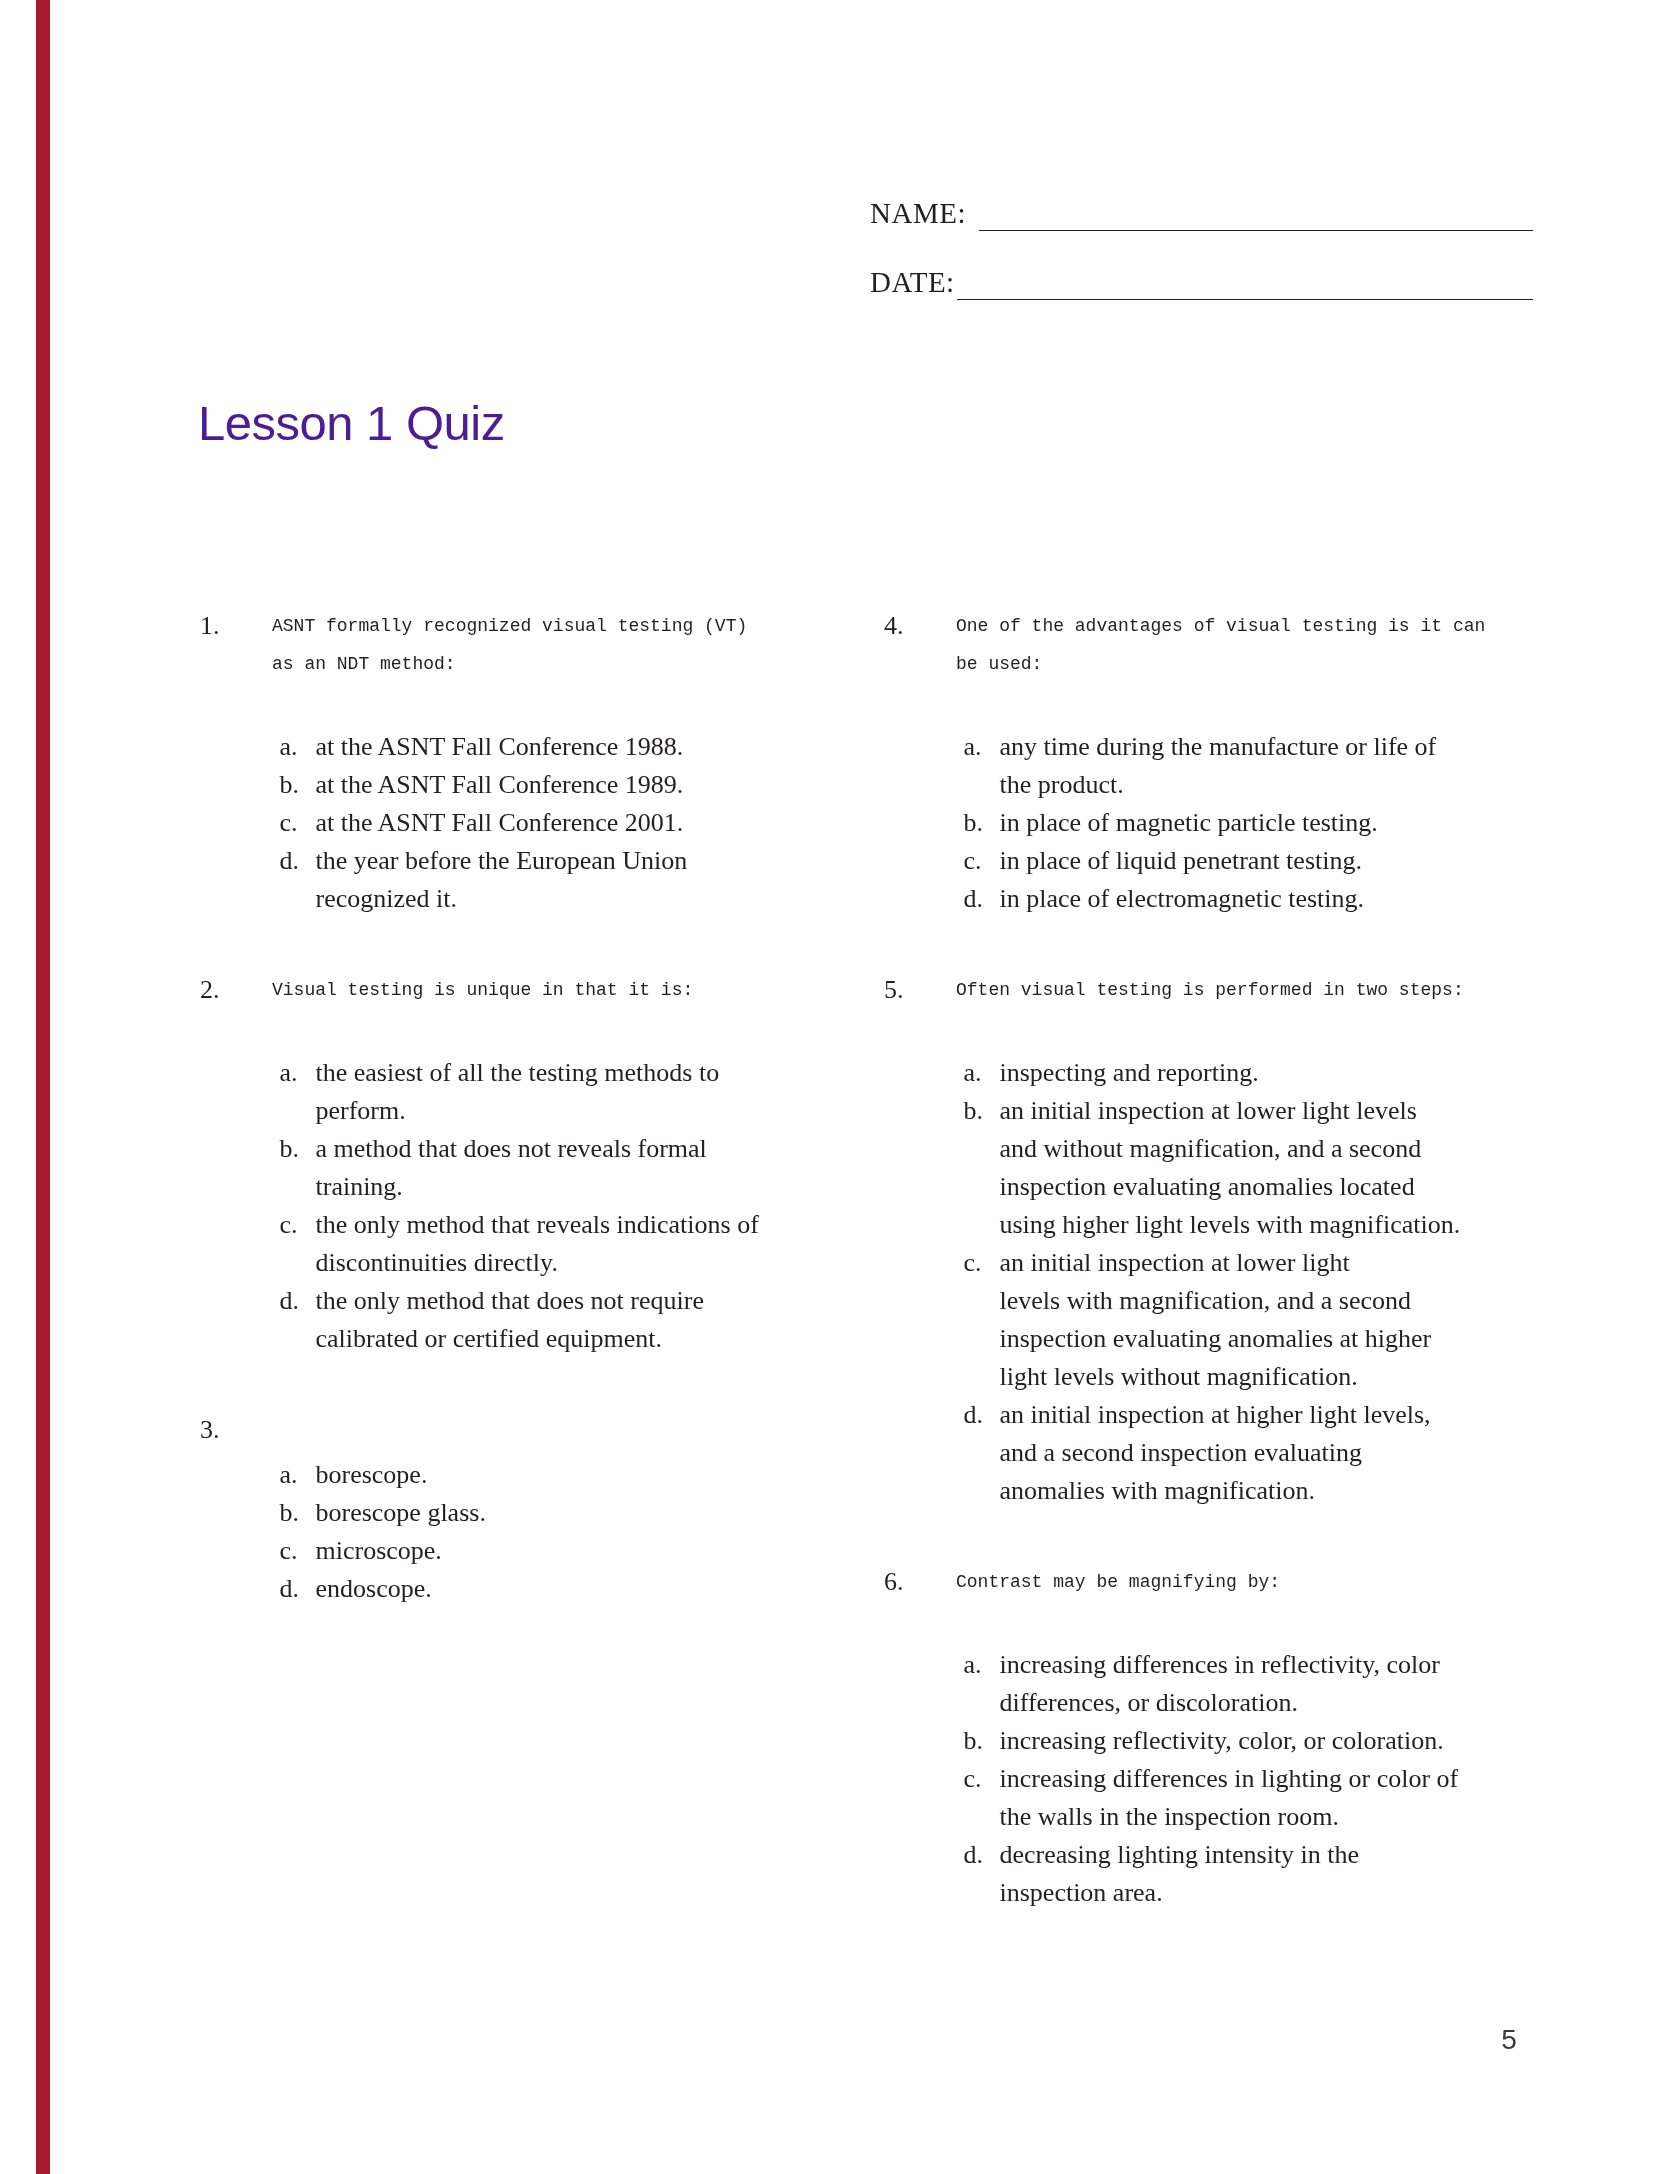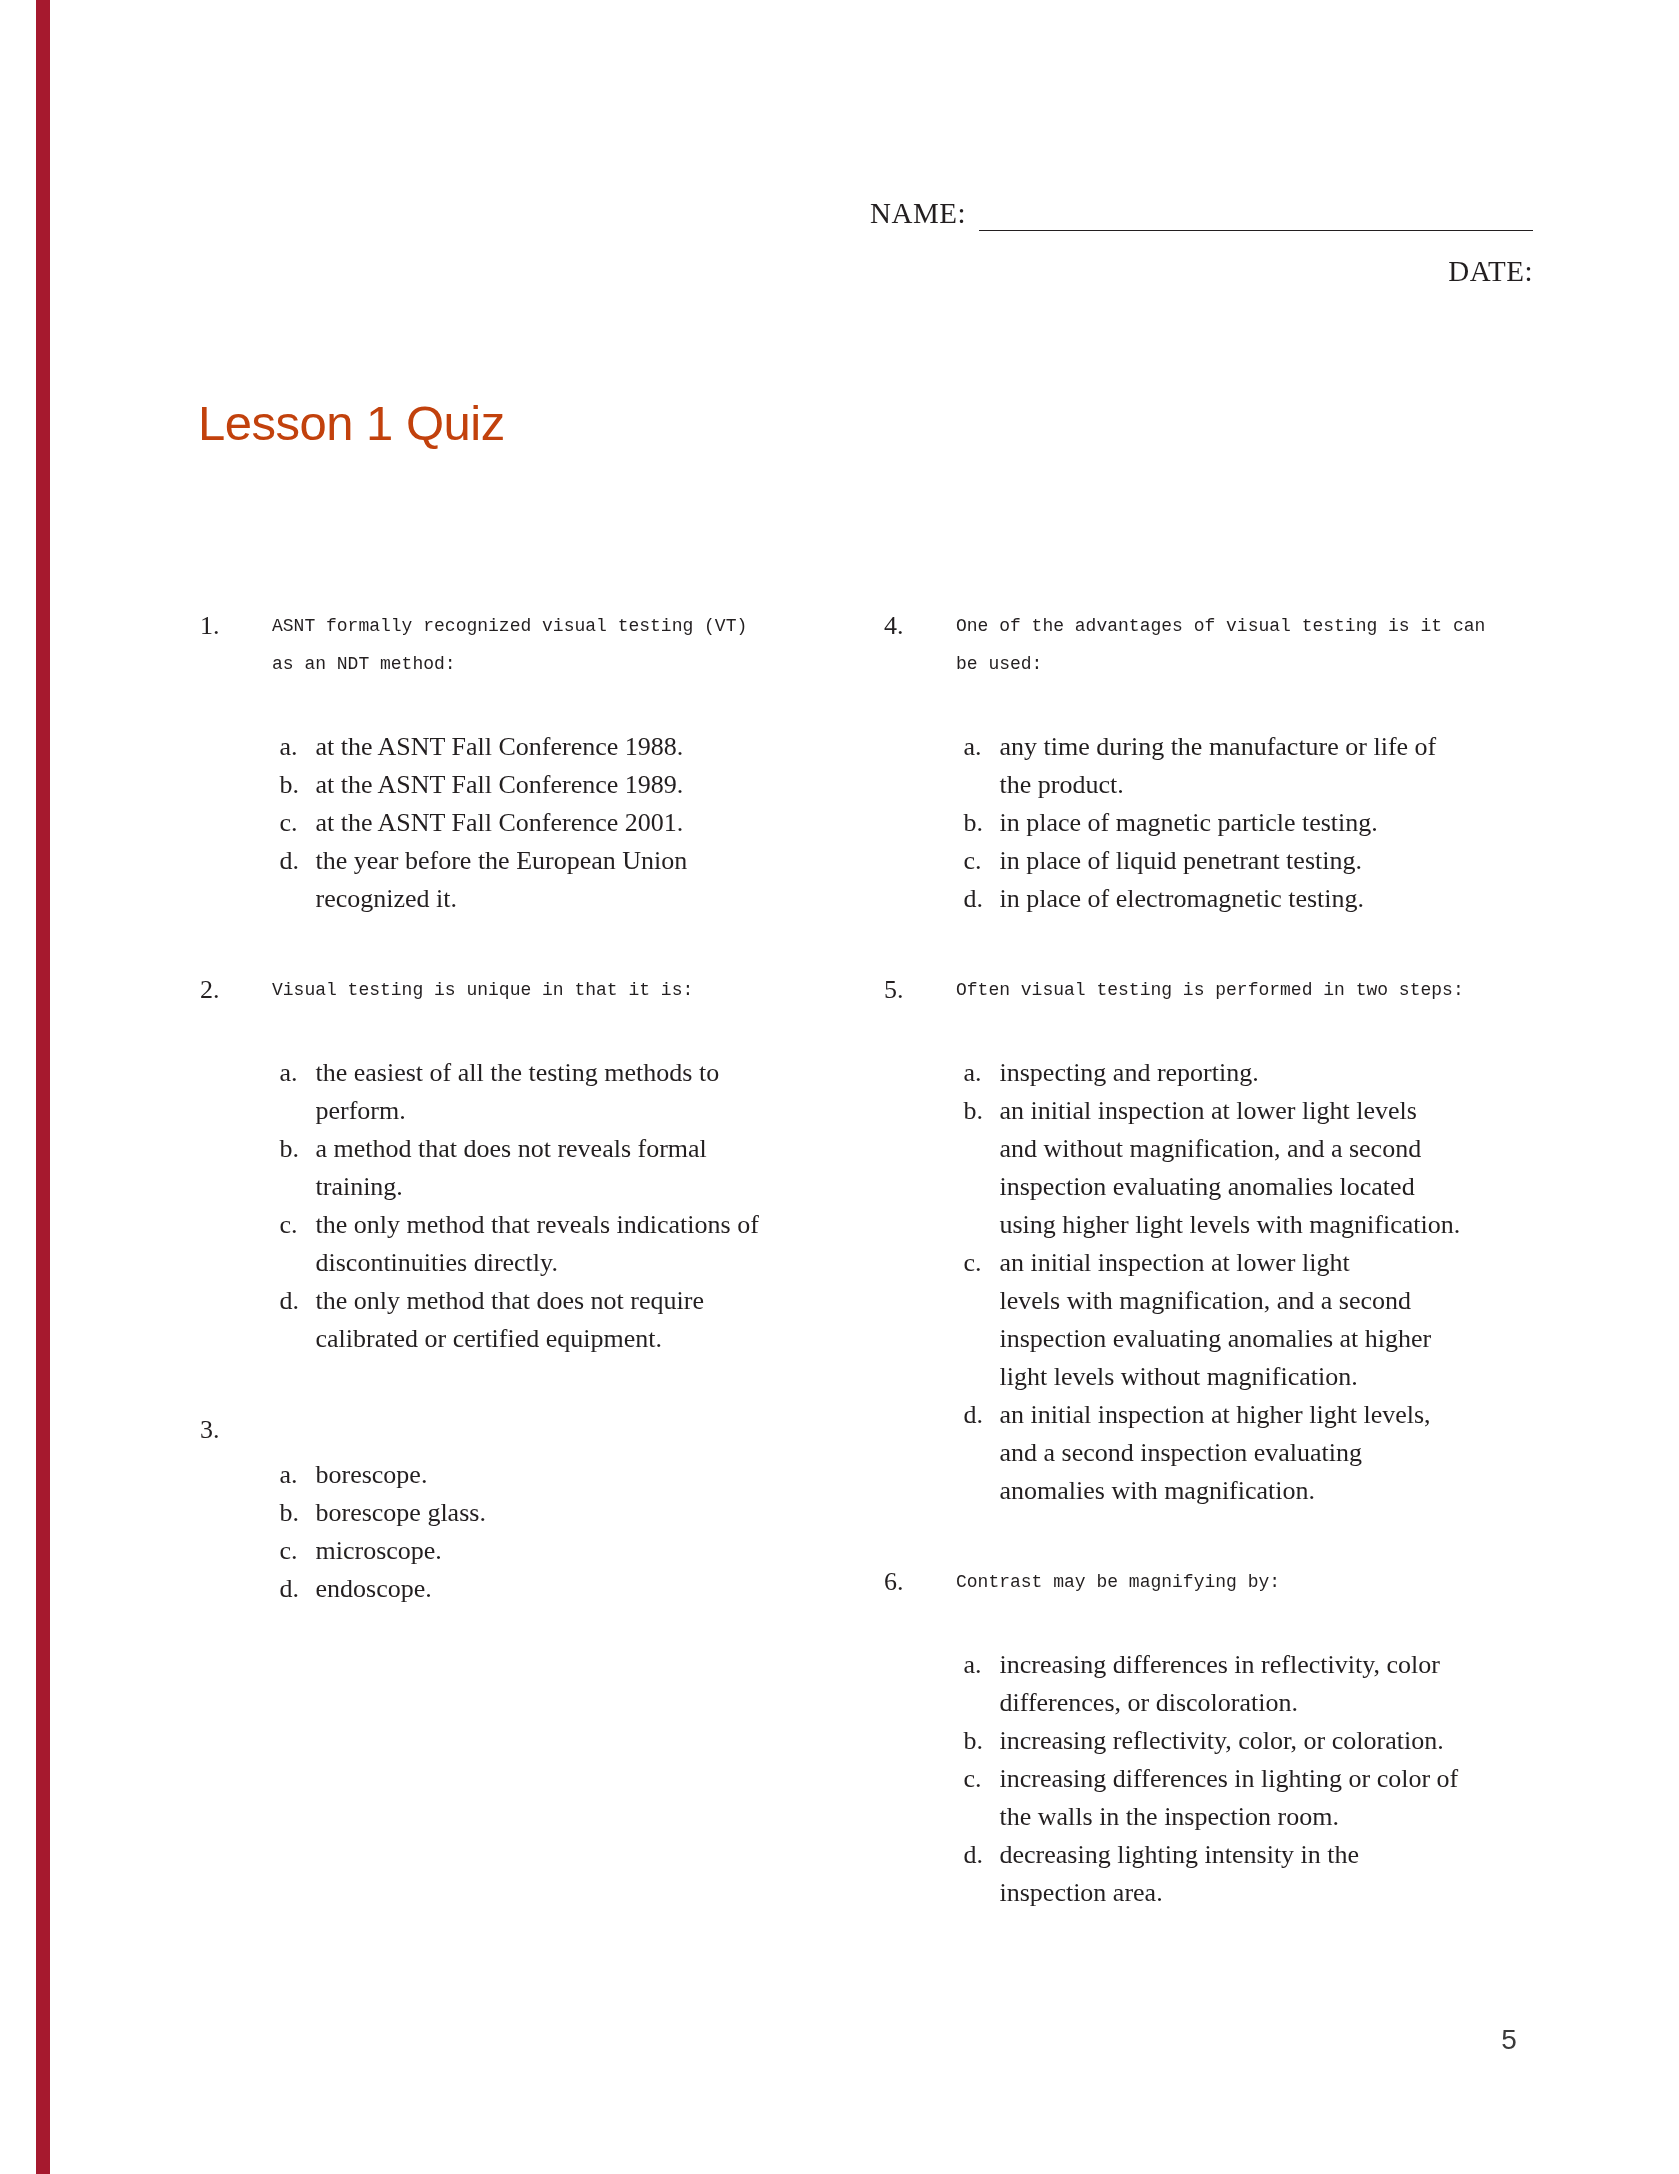--- a/index.html
+++ b/index.html
@@ -4,29 +4,29 @@
 <style>
   html,body { margin:0; padding:0; background:#ffffff; }
   .page {
     position:relative; width:1680px; height:2174px; background:#ffffff;
     font-family:"Liberation Serif", serif; color:#231f20; overflow:hidden;
   }
   .stripe { position:absolute; left:36px; top:0; width:14px; height:100%; background:#a6192e; }
 
   .fields { position:absolute; left:870px; top:188px; width:663px; }
   .field-row { display:flex; align-items:flex-end; height:43px; }
-  .field-row + .field-row { margin-top:26px;flex-direction:column; }
+  .field-row + .field-row { margin-top:26px; }
   .field-label { font-size:29px; line-height:1; letter-spacing:0.5px; padding-bottom:2.8px; white-space:nowrap; }
   .gap-lg { width:13px; }
   .gap-sm { width:2.8px; }
   .fill-line { flex:1; border-bottom:1.9px solid #231f20; height:34px; }
 
   .title {
     position:absolute; left:198px; top:395px;
-    font-family:"Liberation Sans", sans-serif; font-size:49px; letter-spacing:-0.5px; color:#c2410c;
+    font-family:"Liberation Sans", sans-serif; font-size:49px; letter-spacing:-0.5px; color:#4c1d95;
   }
 
   .col { position:absolute; top:607px; }
   .col-left  { left:200px; width:652px; }
   .col-right { left:884px; width:659px; }
 
   .question { display:flex; }
   .question + .question { margin-top:53px; }
   .q-num { flex:0 0 72px; font-size:26px; line-height:38px; }
   .q-body { flex:1; }

